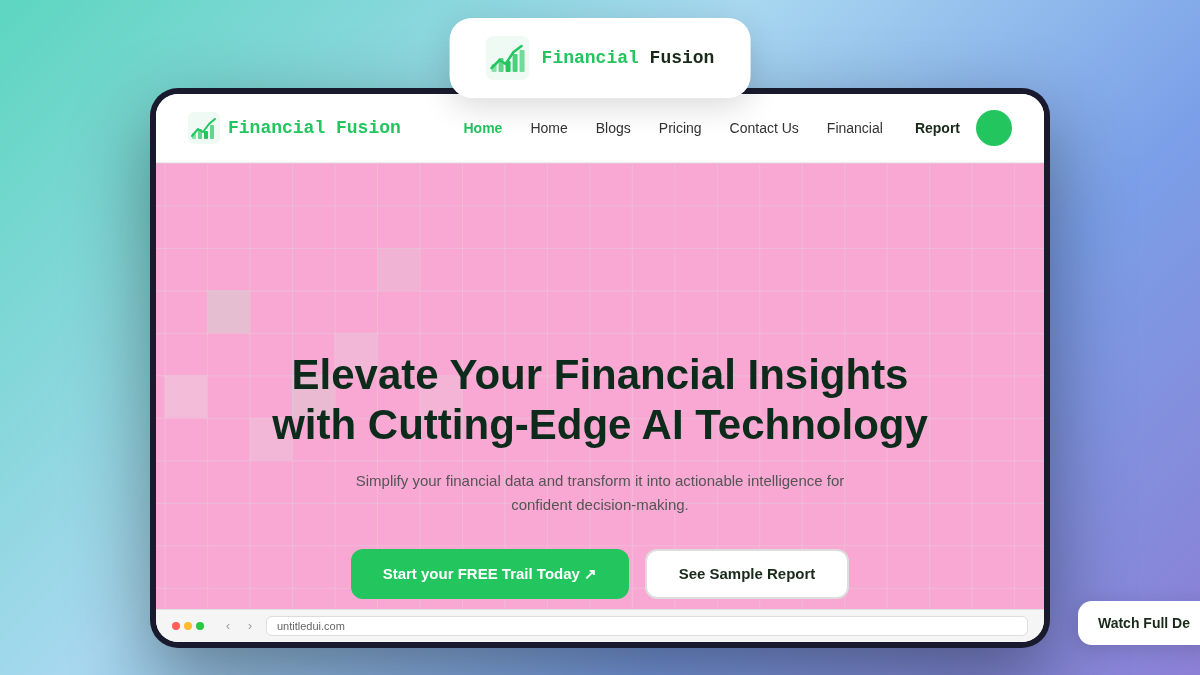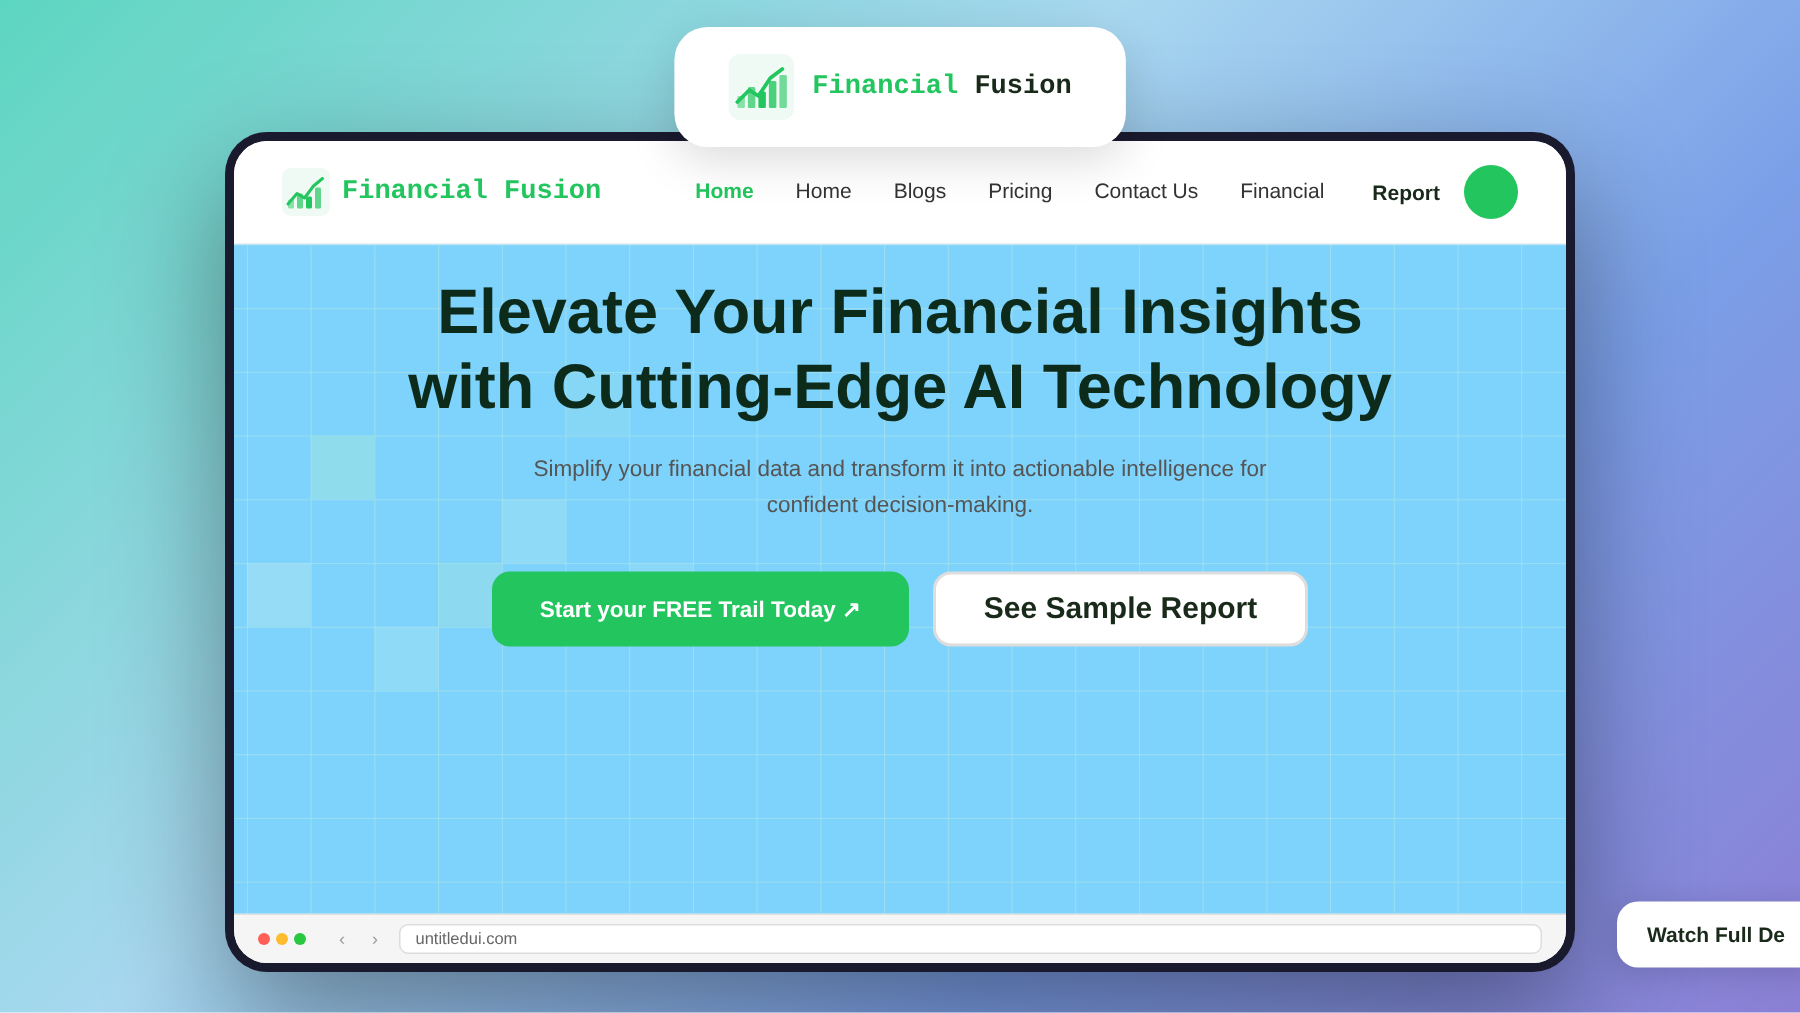--- a/index.html
+++ b/index.html
@@ -127,24 +127,24 @@
       border-radius: 50%;
       cursor: pointer;
     }
 
     
     .hero {
       flex: 1;
       display: flex;
       flex-direction: column;
       align-items: center;
-      justify-content: flex-start;
+      justify-content: flex-end;
       padding: 20px 60px 10px;
       position: relative;
-      background: #7dd3fc;
+      background: #f9a8d4;
       overflow: hidden;
     }
 
     
     .hero-grid {
       position: absolute;
       top: 0; left: 0; right: 0; bottom: 0;
       opacity: 0.5;
     }
 
@@ -197,21 +197,21 @@
       align-items: center;
       gap: 8px;
     }
 
     .btn-secondary {
       background: white;
       color: #1a2a1a;
       border: 2px solid #ddd;
       padding: 0 32px;
       border-radius: 12px;
-      font-size: 20px;
+      font-size: 15px;
       font-weight: 700;
       cursor: pointer;
     }
 
     
     .browser-bar {
       background: #f5f5f5;
       padding: 6px 16px;
       display: flex;
       align-items: center;

